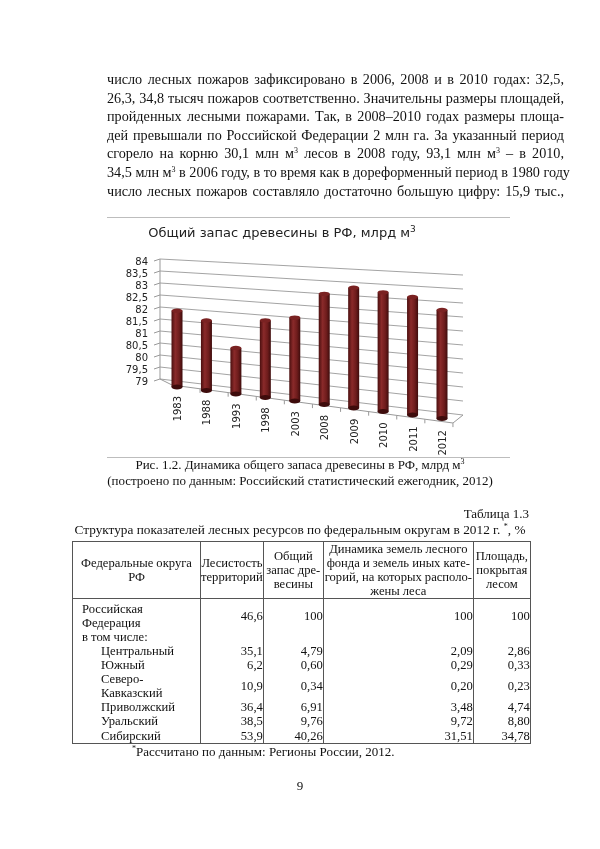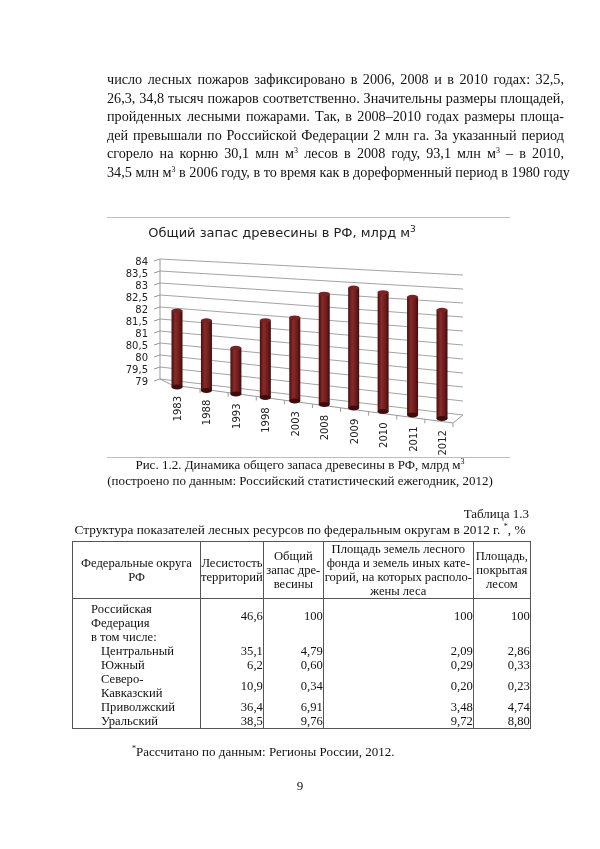--- a/index.html
+++ b/index.html
@@ -16,37 +16,38 @@
   .caption { position: absolute; left: 0; width: 600px; text-align: center; font-size: 13px; }
   .table-label { position: absolute; right: 71px; top: 506px; font-size: 13px; }
   .table-title { position: absolute; left: 0; width: 600px; top: 522px; text-align: center;
                  font-weight: normal; font-size: 13.3px; }
   table.data { position: absolute; left: 72px; top: 541px; border-collapse: collapse;
                font-size: 12.6px; }
   table.data th, table.data td { border-left: 1px solid #555; border-right: 1px solid #555; padding: 0; }
   table.data th { font-weight: normal; text-align: center; border-top: 1px solid #555;
                   border-bottom: 1px solid #555; height: 55px; line-height: 14px; vertical-align: middle; }
   table.data td { height: 14.1px; line-height: 14px; text-align: right; }
-  table.data td.name { text-align: left; padding-left: 18px; }
+  table.data td.name { text-align: left; padding-left: 9px; }
   table.data td.name.sub { padding-left: 28px; }
   table.data tr:last-child td { border-bottom: 1px solid #555; }
   table.data td.first { padding-top: 3px; }
   .footnote { position: absolute; left: 132px; top: 744px; font-size: 13px; }
   .page-num { position: absolute; left: 0; width: 600px; top: 778px; text-align: center; font-size: 13px; }
 </style>
 </head>
 <body>
 
 <div class="para" id="para">
     <span class="ln"><span>число лесных пожаров зафиксировано в 2006, 2008 и в 2010 годах: 32,5,</span></span>
     <span class="ln"><span>26,3, 34,8 тысяч пожаров соответственно. Значительны размеры площадей,</span></span>
     <span class="ln"><span>пройденных лесными пожарами. Так, в 2008–2010 годах размеры площа-</span></span>
     <span class="ln"><span>дей превышали по Российской Федерации 2 млн га. За указанный период</span></span>
     <span class="ln"><span>сгорело на корню 30,1 млн м</span><sup>3</sup><span> лесов в 2008 году, 93,1 млн м</span><sup>3</sup><span> –  в 2010,</span></span>
     <span class="ln"><span>34,5 млн м</span><sup>3</sup><span> в 2006 году, в то время как в дореформенный период в 1980 году</span></span>
+    <span class="ln"><span>число лесных пожаров составляло достаточно большую цифру: 15,9 тыс.,</span></span>
   </div>
 
 <div class="chart-frame">
   <svg class="chart-svg" id="chart" width="403" height="239" viewBox="0 0 403 239">
     <defs>
       <linearGradient id="cyl" x1="0" x2="1" y1="0" y2="0">
         <stop offset="0" stop-color="#4a0f0f"></stop>
         <stop offset="0.35" stop-color="#8a2a2a"></stop>
         <stop offset="0.7" stop-color="#6e1c1c"></stop>
         <stop offset="1" stop-color="#3e0c0c"></stop>
@@ -160,21 +161,21 @@
 <div class="table-title">
   <span>Структура показателей лесных ресурсов по федеральным округам в 2012 г.</span> <sup>*</sup><span>, %</span>
 </div>
 
 <table class="data">
   <thead>
     <tr>
       <th style="width:127px;">Федеральные округа РФ</th>
       <th style="width:61px;">Лесистость территорий</th>
       <th style="width:59px;">Общий запас дре-весины</th>
-      <th style="width:149px;">Площадь земель лесного фонда и земель иных кате-горий, на которых располо-жены леса</th>
+      <th style="width:149px;">Динамика земель лесного фонда и земель иных кате-горий, на которых располо-жены леса</th>
       <th style="width:56px;">Площадь, покрытая лесом</th>
     </tr>
   </thead>
   <tbody id="tbody">
       <tr>
         <td class="name first">Российская Федерация</td>
         <td class="first">46,6</td>
         <td class="first">100</td>
         <td class="first">100</td>
         <td class="first">100</td>
@@ -214,20 +215,27 @@
         <td>3,48</td>
         <td>4,74</td>
       </tr>
       <tr>
         <td class="name sub">Уральский</td>
         <td>38,5</td>
         <td>9,76</td>
         <td>9,72</td>
         <td>8,80</td>
       </tr>
+      <tr>
+        <td class="name sub">Сибирский</td>
+        <td>53,9</td>
+        <td>40,26</td>
+        <td>31,51</td>
+        <td>34,78</td>
+      </tr>
     </tbody>
 </table>
 
 <div class="footnote">
   <sup>*</sup><span>Рассчитано по данным: Регионы России, 2012.</span>
 </div>
 
 <div class="page-num">9</div>
 
 </body></html>

